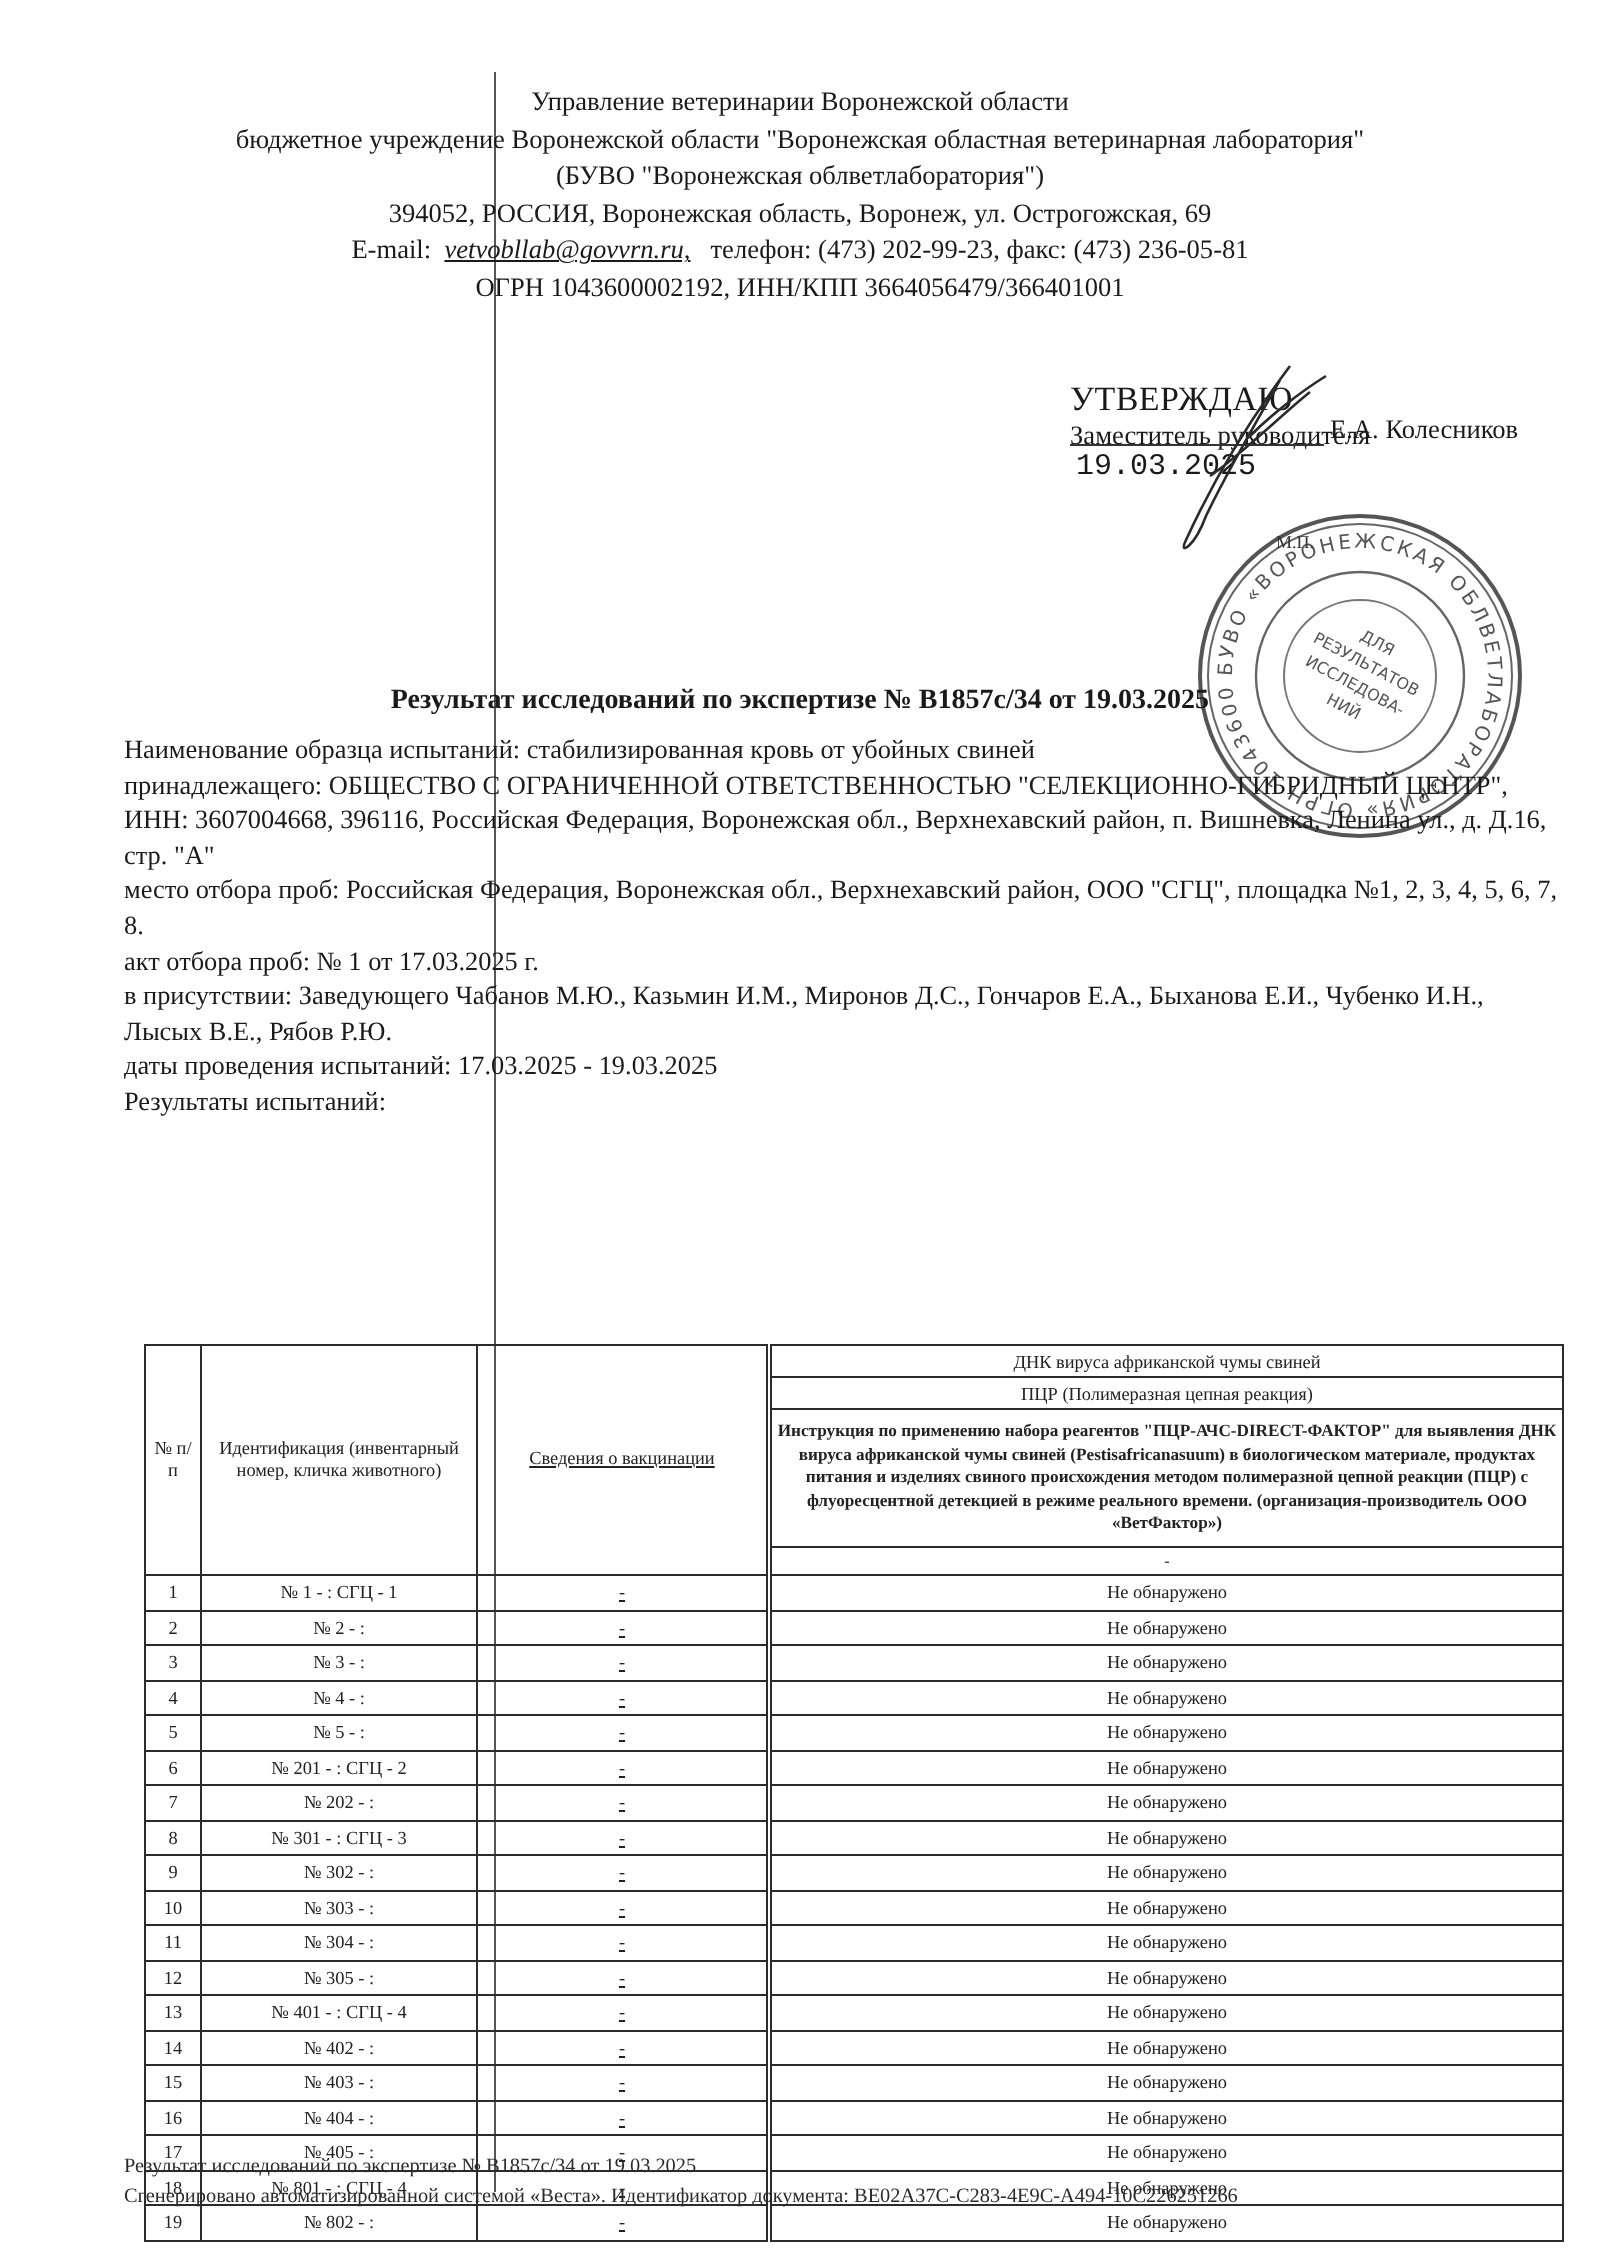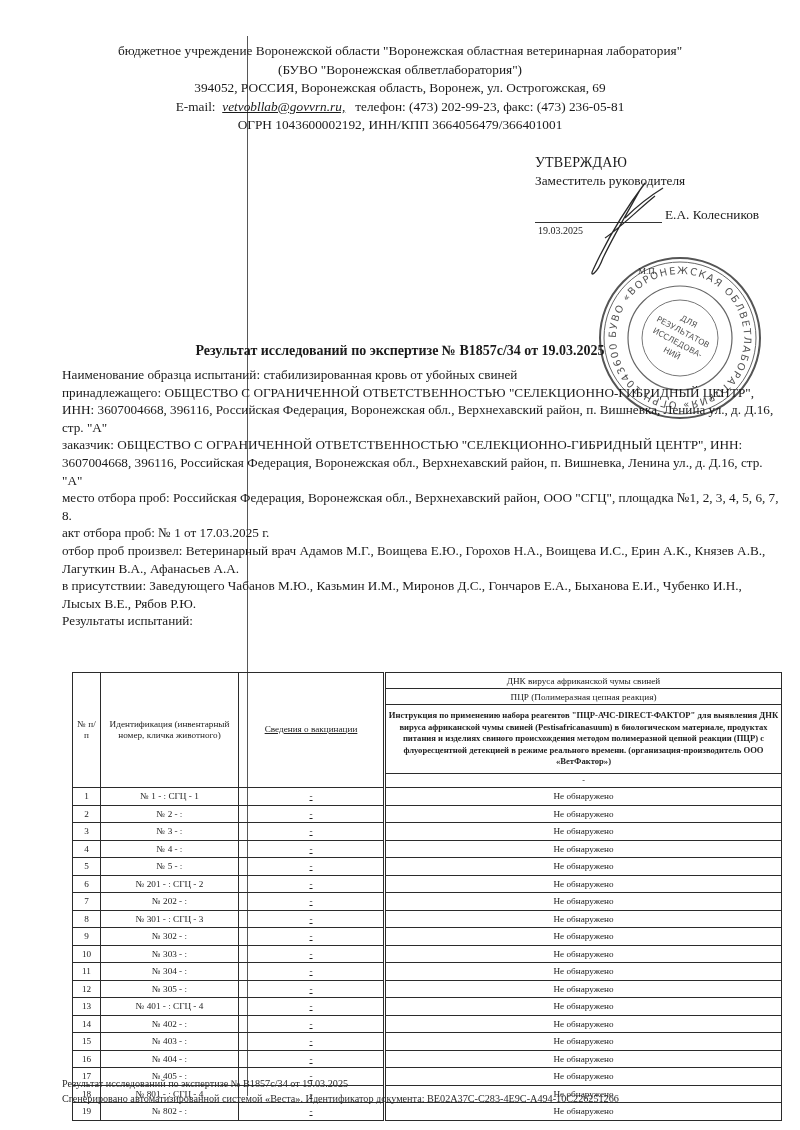--- a/index.html
+++ b/index.html
@@ -3,44 +3,45 @@
 <meta charset="utf-8">
 <style>
   html, body { margin:0; padding:0; background:#ffffff; }
   body { width:800px; height:1130px; position:relative; overflow:hidden;
          font-family:"Liberation Serif", "DejaVu Serif", serif; color:#1a1a1a; }
   .scan-line { position:absolute; left:247px; top:36px; width:1px; height:1060px; background:#3a3a3a; opacity:.85; }
   .hdr { position:absolute; left:0; width:800px; text-align:center; font-size:13.3px; line-height:18.6px; top:42px; }
   .hdr div { white-space:nowrap; }
   .hdr .email { text-decoration:underline;font-style:italic; }
   .approve { position:absolute; left:535px; top:154px; font-size:13.3px; line-height:18px; }
-  .approve .t1 { font-size:14px; letter-spacing:.2px; }
+  .approve .t1 { font-size:17px; letter-spacing:.2px;margin-top:37px; }
   .sig-line { position:absolute; left:535px; top:222px; width:127px; height:1px; background:#333; }
   .sig-name { position:absolute; left:665px; top:207px; font-size:13.3px;text-align:center; }
-  .sig-date { position:absolute; left:538px; top:225px; font-size:10px; }
+  .sig-date { position:absolute; left:538px; top:225px; font-size:15px;font-family:Liberation Mono, monospace; }
   .signature { position:absolute; left:585px; top:178px; }
   .stamp { position:absolute; left:590px; top:248px; }
   .title { position:absolute; left:0; width:800px; top:343px; text-align:center; font-weight:bold; font-size:14px; }
   .info { position:absolute; left:62px; top:366px; width:720px; font-size:13.2px; line-height:17.6px; }
   .info p { margin:0; }
   .info b { font-weight:normal; }
   table.res { position:absolute; left:72px; top:672px; width:709px; border-collapse:collapse;
               font-size:9.2px; table-layout:fixed; }
   table.res td { border:1px solid #2b2b2b; text-align:center; vertical-align:middle; padding:0 2px; color:#222; }
   table.res td.dbl { border-right:3px double #2b2b2b;text-decoration:underline; }
   table.res tr.row td { height:16.5px; line-height:12px; }
   .hsm { line-height:11.5px; }
   .foot { position:absolute; left:62px; top:1076px; font-size:10.2px; line-height:15px; color:#2a2a2a; }
 </style>
 </head>
 <body>
 
 <div class="scan-line"></div>
 
 <div class="hdr">
+  <div>Управление ветеринарии Воронежской области</div>
   <div>бюджетное учреждение Воронежской области "Воронежская областная ветеринарная лаборатория"</div>
   <div>(БУВО "Воронежская облветлаборатория")</div>
   <div>394052, РОССИЯ, Воронежская область, Воронеж, ул. Острогожская, 69</div>
   <div>
     <span>E-mail:</span>&nbsp;
     <span class="email">vetvobllab@govvrn.ru,</span>&nbsp;&nbsp;
     <span>телефон: (473) 202-99-23, факс: (473) 236-05-81</span>
   </div>
   <div>ОГРН 1043600002192, ИНН/КПП 3664056479/366401001</div>
 </div>
@@ -75,25 +76,24 @@
     <text x="90" y="110">НИЙ</text>
   </g>
   <text x="48" y="26" font-size="9" fill="#333" font-family="Liberation Serif, serif">М.П.</text>
 </svg>
 
 <div class="title">Результат исследований по экспертизе № В1857с/34 от 19.03.2025</div>
 
 <div class="info">
   <p><b>Наименование образца испытаний:</b><span> стабилизированная кровь от убойных свиней</span></p>
   <p><b>принадлежащего:</b><span> ОБЩЕСТВО С ОГРАНИЧЕННОЙ ОТВЕТСТВЕННОСТЬЮ "СЕЛЕКЦИОННО-ГИБРИДНЫЙ ЦЕНТР", ИНН: 3607004668, 396116, Российская Федерация, Воронежская обл., Верхнехавский район, п. Вишневка, Ленина ул., д. Д.16, стр. "А"</span></p>
-  <p><b>заказчик:</b><span> ОБЩЕСТВО С ОГРАНИЧЕННОЙ ОТВЕТСТВЕННОСТЬЮ "СЕЛЕКЦИОННО-ГИБРИДНЫЙ ЦЕНТР", ИНН: 3607004668, 396116, Российская Федерация, Воронежская обл., Верхнехавский район, п. Вишневка, Ленина ул., д. Д.16, стр. "А"</span></p>
   <p><b>место отбора проб:</b><span> Российская Федерация, Воронежская обл., Верхнехавский район, ООО "СГЦ", площадка №1, 2, 3, 4, 5, 6, 7, 8.</span></p>
   <p><b>акт отбора проб:</b><span> № 1 от 17.03.2025 г.</span></p>
-  <p><b>отбор проб произвел:</b><span> Ветеринарный врач Адамов М.Г., Воищева Е.Ю., Горохов Н.А., Воищева И.С., Ерин А.К., Князев А.В., Лагуткин В.А., Афанасьев А.А.</span></p>
   <p><b>в присутствии:</b><span> Заведующего Чабанов М.Ю., Казьмин И.М., Миронов Д.С., Гончаров Е.А., Быханова Е.И., Чубенко И.Н., Лысых В.Е., Рябов Р.Ю.</span></p>
+  <p><b>даты проведения испытаний:</b><span> 17.03.2025 - 19.03.2025</span></p>
   <p><b>Результаты испытаний:</b></p>
 </div>
 
 <table class="res">
   <colgroup>
     <col style="width:28px">
       <col style="width:138px">
       <col style="width:146px">
       <col style="width:397px">
   </colgroup>

